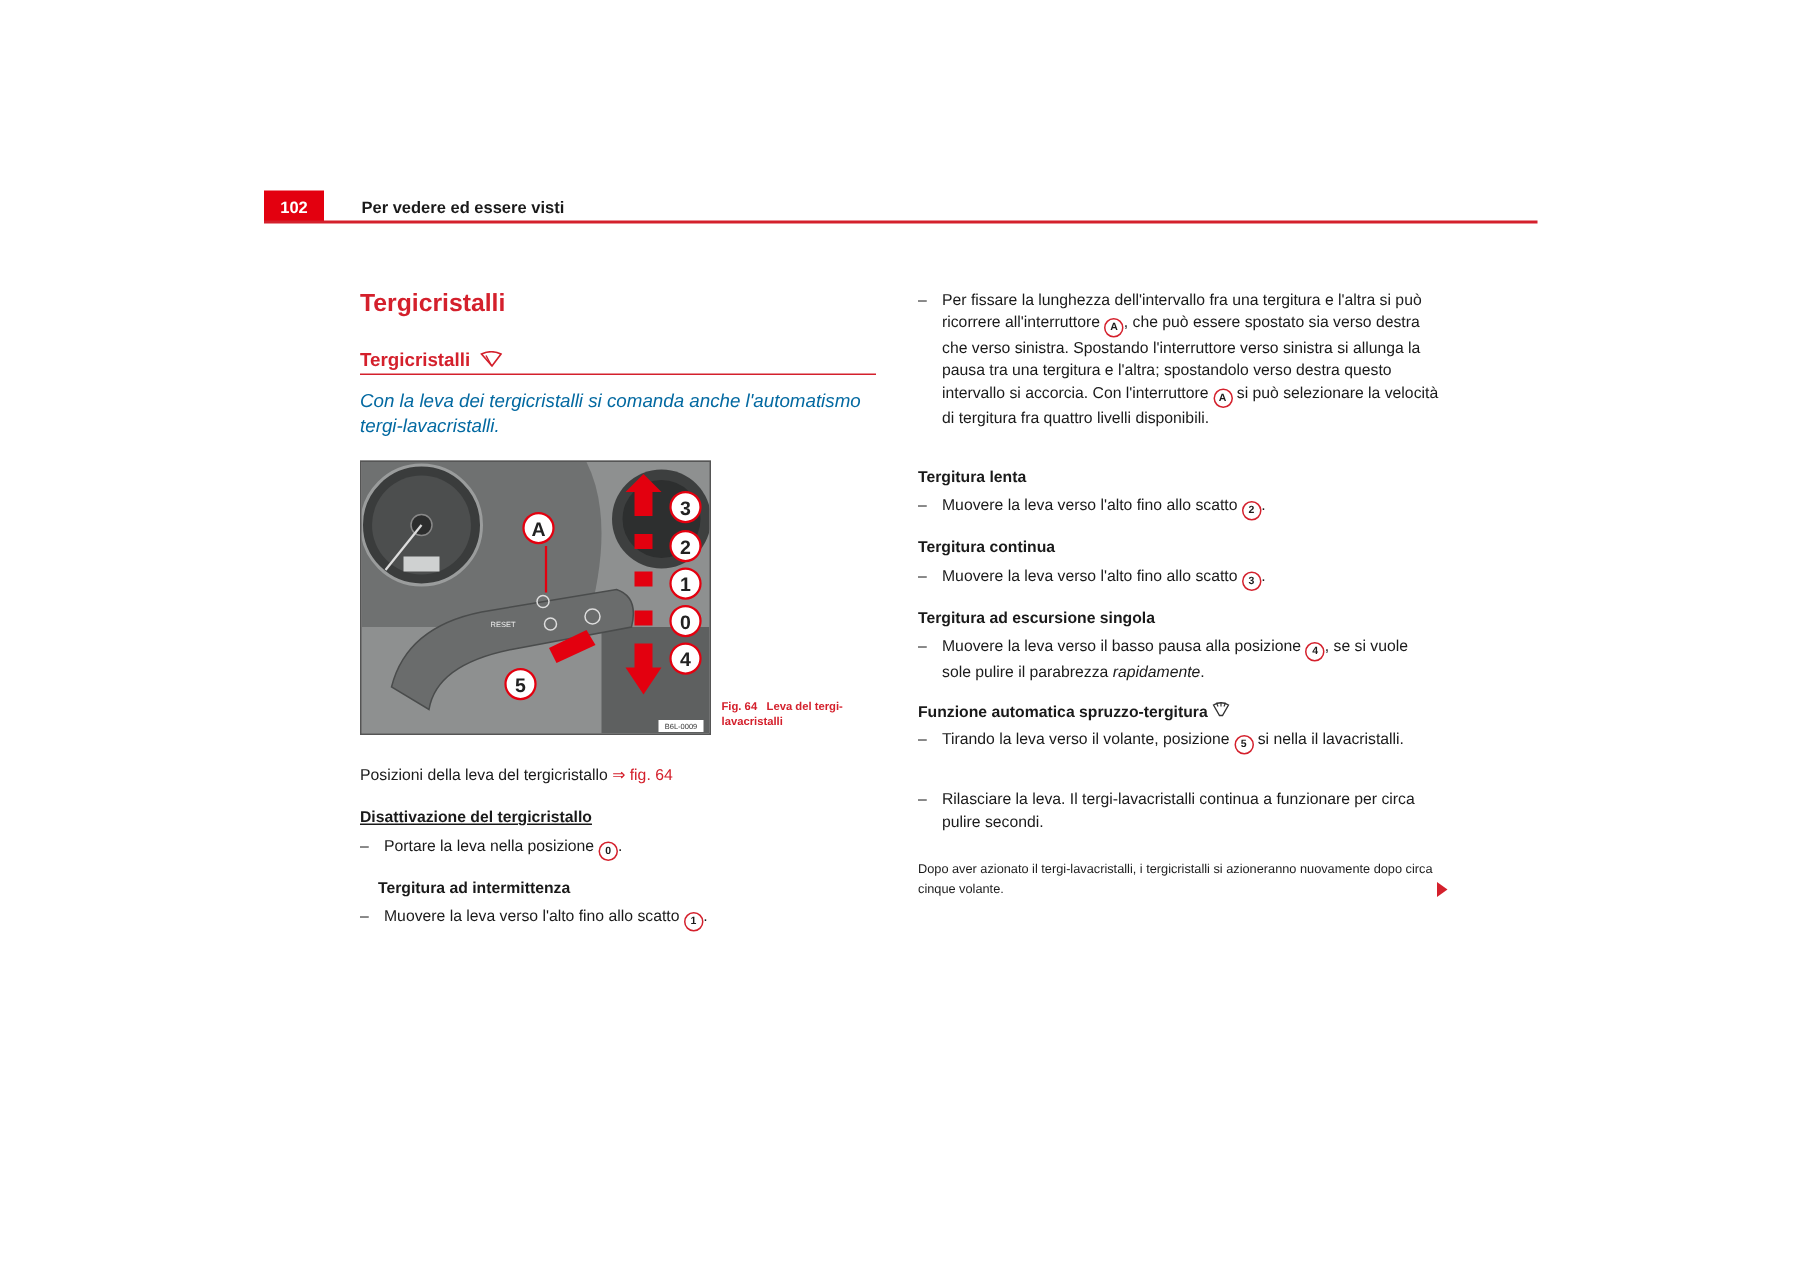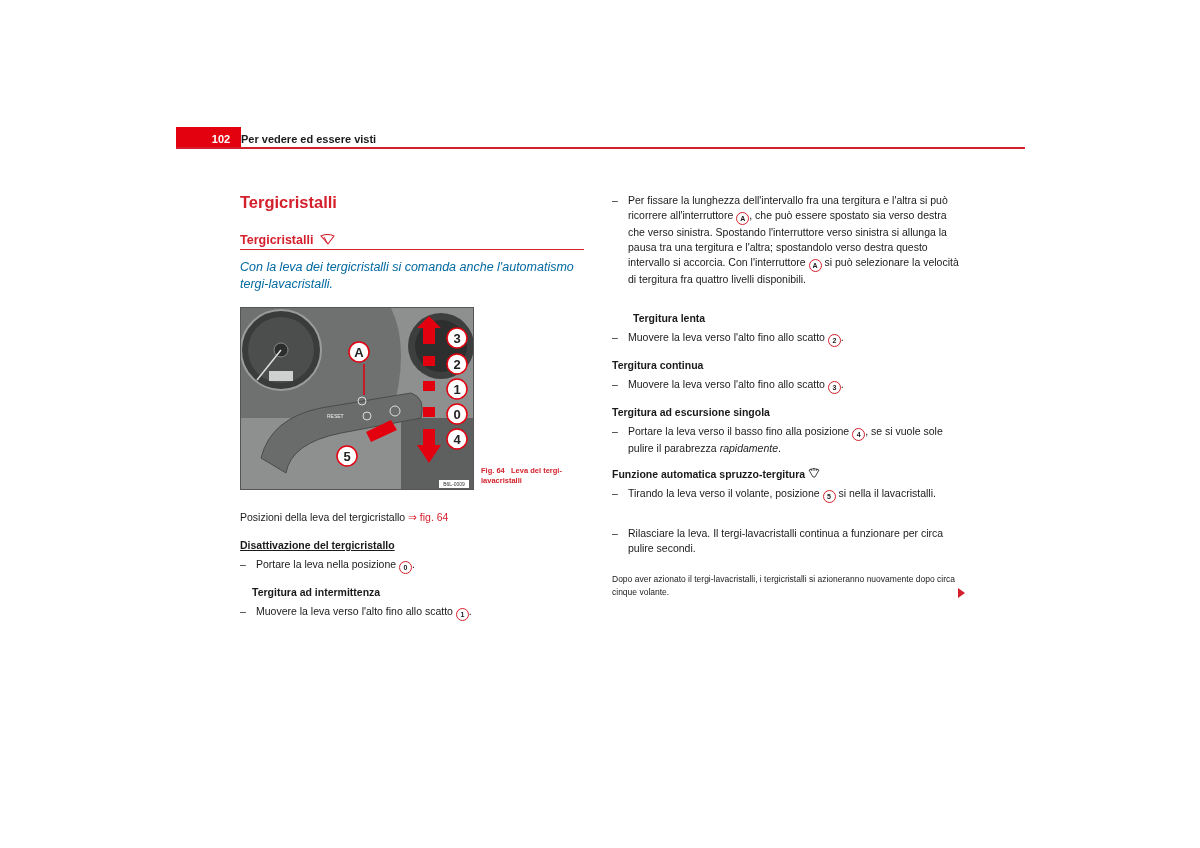--- a/index.html
+++ b/index.html
@@ -1,19 +1,19 @@
 <!DOCTYPE html>
 <html><head>
 <meta charset="utf-8">
 <style>
   html, body { margin:0; padding:0; }
   body { width:1200px; height:848px; background:#ffffff; position:relative; overflow:hidden;
          font-family:"Liberation Sans", "DejaVu Sans", sans-serif; color:#1a1a1a; }
   .hdr-num { position:absolute; left:176px; top:127px; width:40px; height:21px; background:#e3000f;
-             color:#fff; font-weight:bold; font-size:11px; line-height:24px; text-align:center;padding-left:25px; }
+             color:#fff; font-weight:bold; font-size:11px; line-height:24px; text-align:center; }
   .hdr-title { position:absolute; left:241px; top:133px; font-size:11px; font-weight:bold; color:#1a1a1a; }
   .hdr-rule { position:absolute; left:176px; top:147px; width:849px; height:2px; background:#d4202c; }
   .h1 { position:absolute; left:240px; top:193px; font-size:16.5px; font-weight:bold; color:#d4202c; }
   .h2 { position:absolute; left:240px; top:233px; font-size:12.5px; font-weight:bold; color:#d4202c; }
   .h2 svg { vertical-align:-1px; margin-left:3px; }
   .h2-rule { position:absolute; left:240px; top:249px; width:344px; height:1px; background:#d4202c; }
   .lead { position:absolute; left:240px; top:259px; width:350px; font-size:12.5px; font-style:italic;
           line-height:17px; color:#0369a1; }
   .fig { position:absolute; left:240px; top:307px; width:232px; height:181px; background:#8d8f8f;
          border:1px solid #555; overflow:hidden; }
@@ -116,36 +116,36 @@
 <div class="bullet" style="left:240px; top:604px; width:350px;">
   <span class="d">–</span>
   <span class="t"><span>Muovere la leva verso l'alto fino allo scatto</span> <span class="circ">1</span><span>.</span></span>
 </div>
 
 <div class="bullet" style="left:612px; top:193px; width:348px;">
   <span class="d">–</span>
   <span class="t"><span>Per fissare la lunghezza dell'intervallo fra una tergitura e l'altra si può ricorrere all'interruttore</span> <span class="circ">A</span><span>, che può essere spostato sia verso destra che verso sinistra. Spostando l'interruttore verso sinistra si allunga la pausa tra una tergitura e l'altra; spostandolo verso destra questo intervallo si accorcia. Con l'interruttore</span> <span class="circ">A</span> <span>si può selezionare la velocità di tergitura fra quattro livelli disponibili.</span></span>
 </div>
 
-<div class="txt bold" style="left:612px; top:311px;margin-left:21px;">Tergitura lenta</div>
+<div class="txt bold" style="left:612px; top:311px;">Tergitura lenta</div>
 <div class="bullet" style="left:612px; top:330px; width:348px;">
   <span class="d">–</span>
   <span class="t"><span>Muovere la leva verso l'alto fino allo scatto</span> <span class="circ">2</span><span>.</span></span>
 </div>
 
 <div class="txt bold" style="left:612px; top:358px;">Tergitura continua</div>
 <div class="bullet" style="left:612px; top:377px; width:348px;">
   <span class="d">–</span>
   <span class="t"><span>Muovere la leva verso l'alto fino allo scatto</span> <span class="circ">3</span><span>.</span></span>
 </div>
 
 <div class="txt bold" style="left:612px; top:405px;">Tergitura ad escursione singola</div>
 <div class="bullet" style="left:612px; top:424px; width:348px;">
   <span class="d">–</span>
-  <span class="t"><span>Portare la leva verso il basso fino alla posizione</span> <span class="circ">4</span><span>, se si vuole sole pulire il parabrezza</span> <i>rapidamente</i><span>.</span></span>
+  <span class="t"><span>Muovere la leva verso il basso pausa alla posizione</span> <span class="circ">4</span><span>, se si vuole sole pulire il parabrezza</span> <i>rapidamente</i><span>.</span></span>
 </div>
 
 <div class="txt bold" style="left:612px; top:467px;">
   <span>Funzione automatica spruzzo-tergitura</span>
   <svg width="12" height="12" viewBox="0 0 12 12" style="vertical-align:-1px;">
     <path d="M1 3 Q6 0 11 3 L7 10 L5 10 Z" fill="none" stroke="#333" stroke-width="0.9"></path>
     <line x1="6" y1="1" x2="6" y2="4" stroke="#333" stroke-width="0.8"></line>
     <line x1="3" y1="1.5" x2="4" y2="4" stroke="#333" stroke-width="0.8"></line>
     <line x1="9" y1="1.5" x2="8" y2="4" stroke="#333" stroke-width="0.8"></line>
   </svg>

